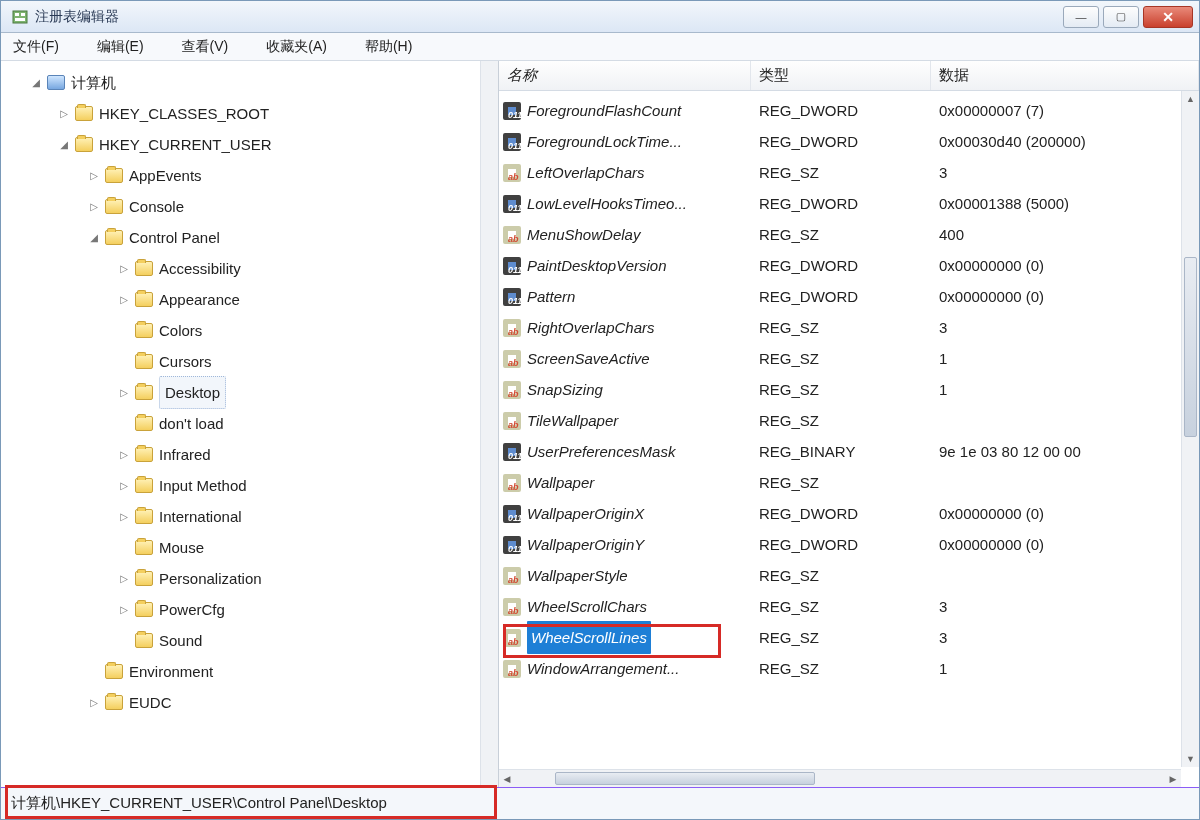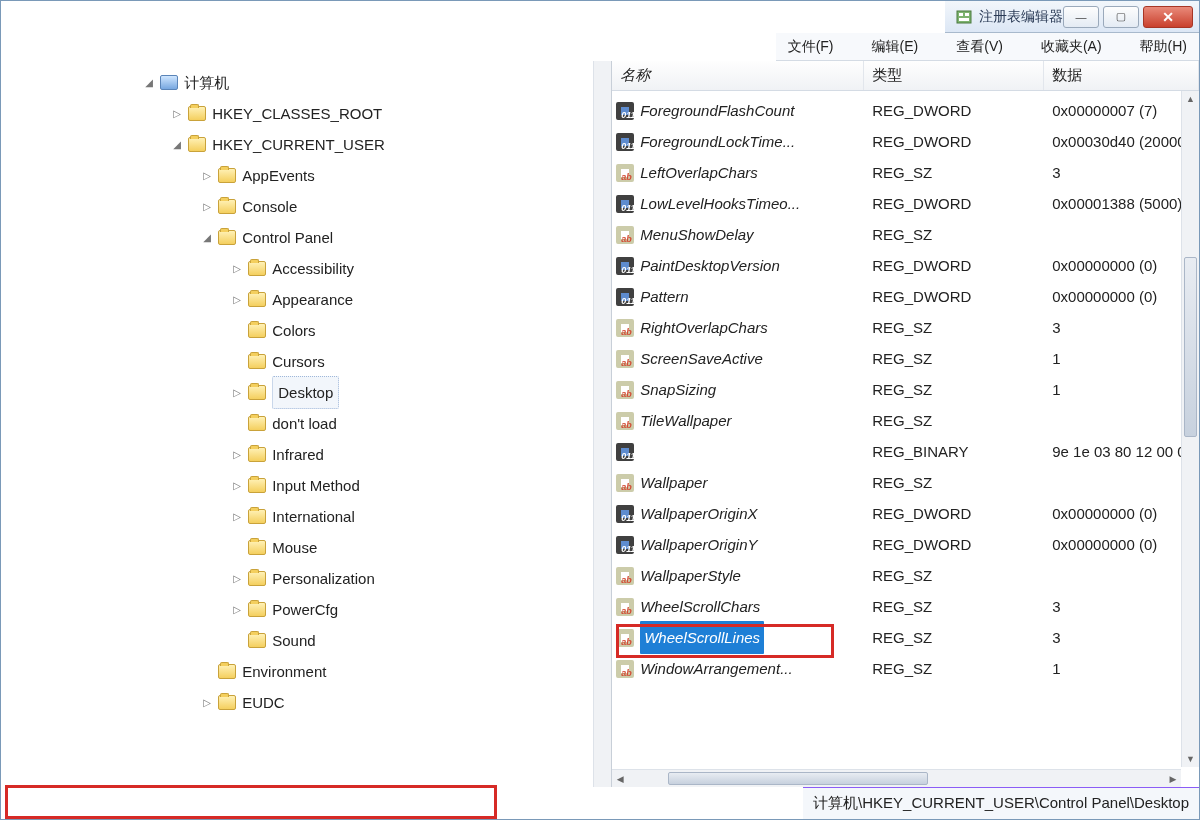--- a/index.html
+++ b/index.html
@@ -11,21 +11,20 @@
     color: #222;
   }
   .window {
     width: 1200px;
     height: 820px;
     border: 1px solid #7a99b8;
     background: #fff;
     position: relative;
     display: flex;
     flex-direction: column;
-    align-items: flex-end;
   }
   .titlebar {
     height: 32px;
     background: linear-gradient(#f2f6fb, #dce7f5);
     border-bottom: 1px solid #a8b9cc;
     display: flex;
     align-items: center;
     padding: 0 4px;
   }
   .titlebar .app-icon {
@@ -415,20 +414,21 @@
             </div>
             <div class="col-type">REG_DWORD</div>
             <div class="col-data">0x00001388 (5000)</div>
           </div>
           <div class="row">
             <div class="col-name">
               <span class="val-icon sz">ab</span>
               <span class="name-txt">MenuShowDelay</span>
             </div>
             <div class="col-type">REG_SZ</div>
+            <div class="col-data">400</div>
           </div>
           <div class="row">
             <div class="col-name">
               <span class="val-icon">011<br>110</span>
               <span class="name-txt">PaintDesktopVersion</span>
             </div>
             <div class="col-type">REG_DWORD</div>
             <div class="col-data">0x00000000 (0)</div>
           </div>
           <div class="row">
@@ -467,20 +467,21 @@
             <div class="col-name">
               <span class="val-icon sz">ab</span>
               <span class="name-txt">TileWallpaper</span>
             </div>
             <div class="col-type">REG_SZ</div>
             <div class="col-data"></div>
           </div>
           <div class="row">
             <div class="col-name">
               <span class="val-icon">011<br>110</span>
+              <span class="name-txt">UserPreferencesMask</span>
             </div>
             <div class="col-type">REG_BINARY</div>
             <div class="col-data">9e 1e 03 80 12 00 00</div>
           </div>
           <div class="row">
             <div class="col-name">
               <span class="val-icon sz">ab</span>
               <span class="name-txt">Wallpaper</span>
             </div>
             <div class="col-type">REG_SZ</div>

